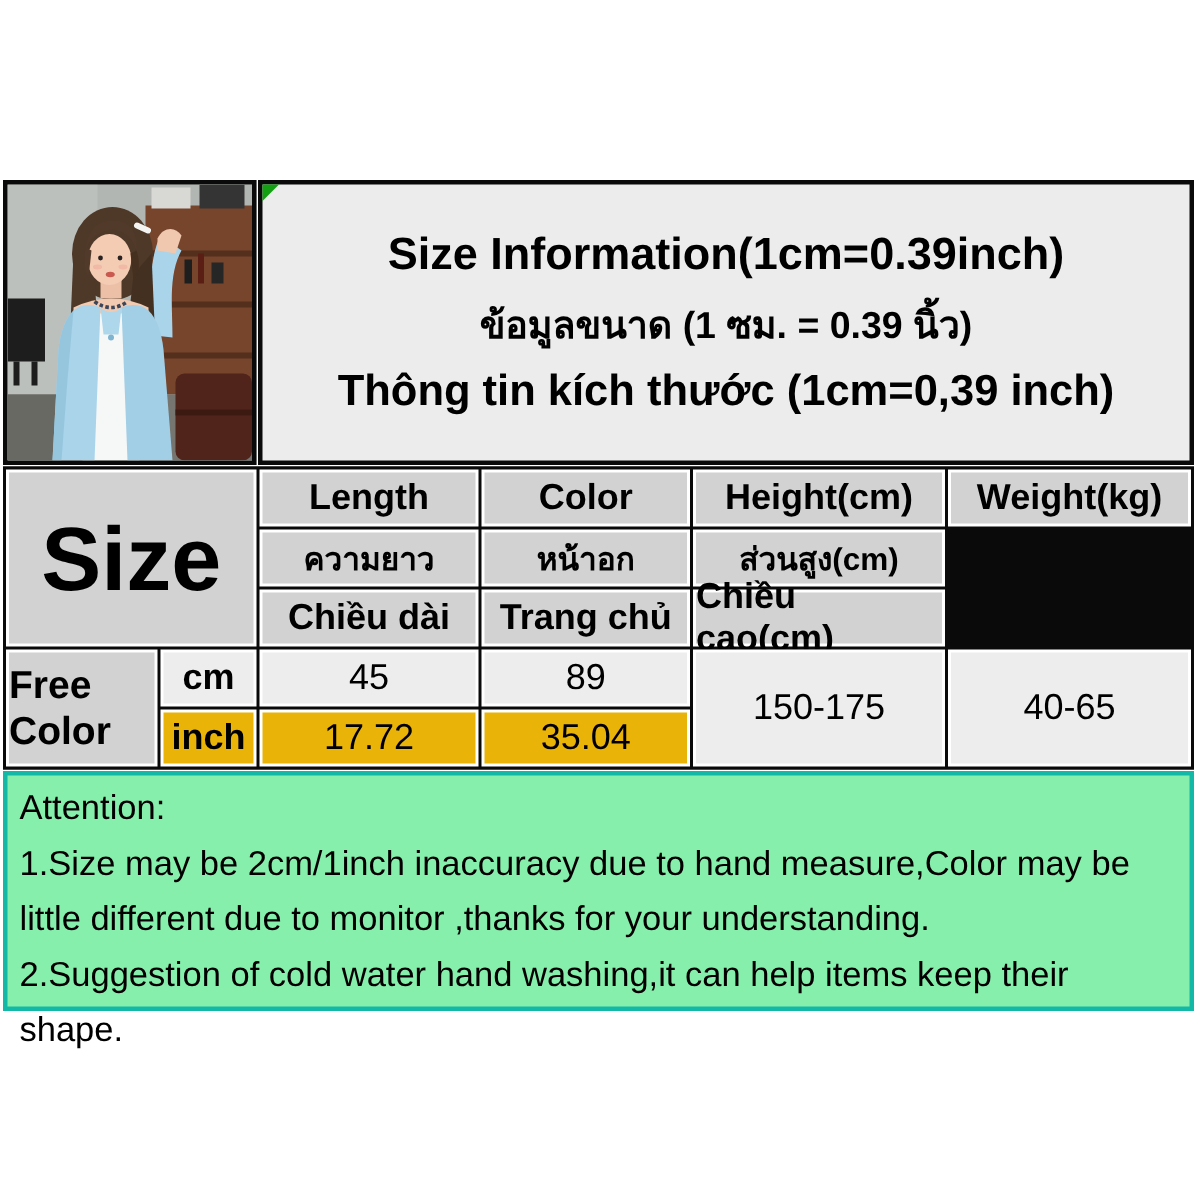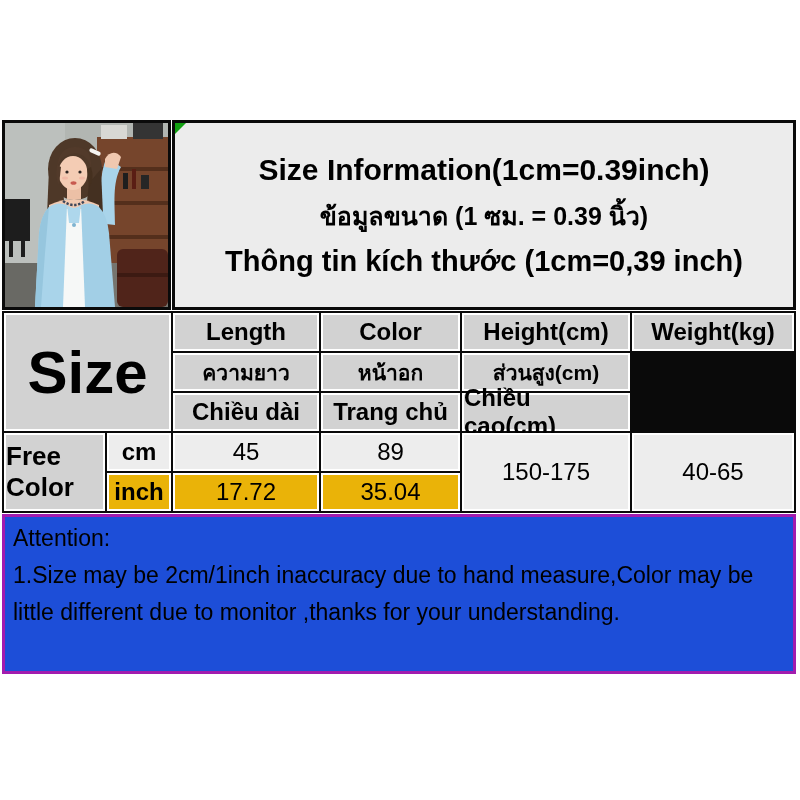--- a/index.html
+++ b/index.html
@@ -81,23 +81,23 @@
   .fs-head     { font-size: 24px; font-weight: bold; }
   .fs-th       { font-size: 21px; font-weight: bold; }
   .fs-vi       { font-size: 24px; font-weight: bold; }
   .fs-freesize { font-size: 26px; font-weight: bold; }
   .fs-unit     { font-size: 24px; font-weight: bold; }
   .fs-val      { font-size: 24px; font-weight: normal; }
 
   
   .attention {
     margin-top: 1px;
-    border: 3px solid #a21caf;
+    border: 3px solid #14b8a6;
     height: 160px;
-    background: #1d4ed8;
+    background: #86efac;
     padding: 3px 8px 0 8px;
     font-size: 23px;
     line-height: 37px;
   }
 </style>
 </head>
 <body>
 
 <div class="sheet">
   <div class="content">
@@ -239,16 +239,17 @@
         <div class="fill fs-val">150-175</div>
       </div>
       <div class="cell bg-lg c-weight">
         <div class="fill fs-val">40-65</div>
       </div>
     </div>
 
     <div class="attention">
       <div>Attention:</div>
       <div>1.Size may be 2cm/1inch inaccuracy due to hand measure,Color may be little different due to monitor ,thanks for your understanding.</div>
+      <div>2.Suggestion of cold water hand washing,it can help items keep their shape.</div>
     </div>
 
   </div>
 </div>
 
 </body></html>

